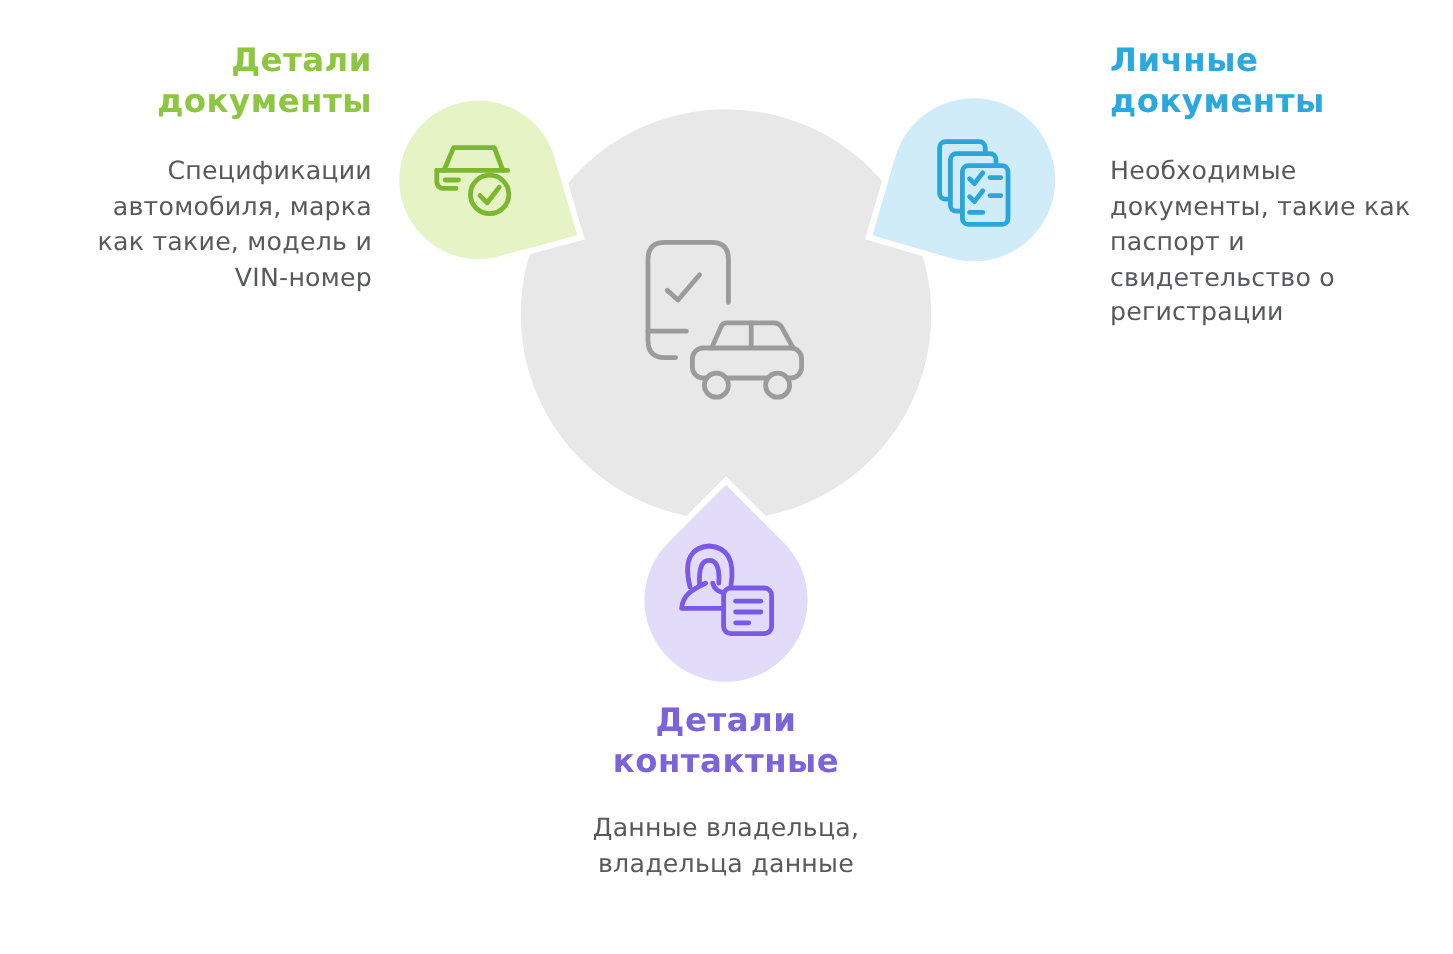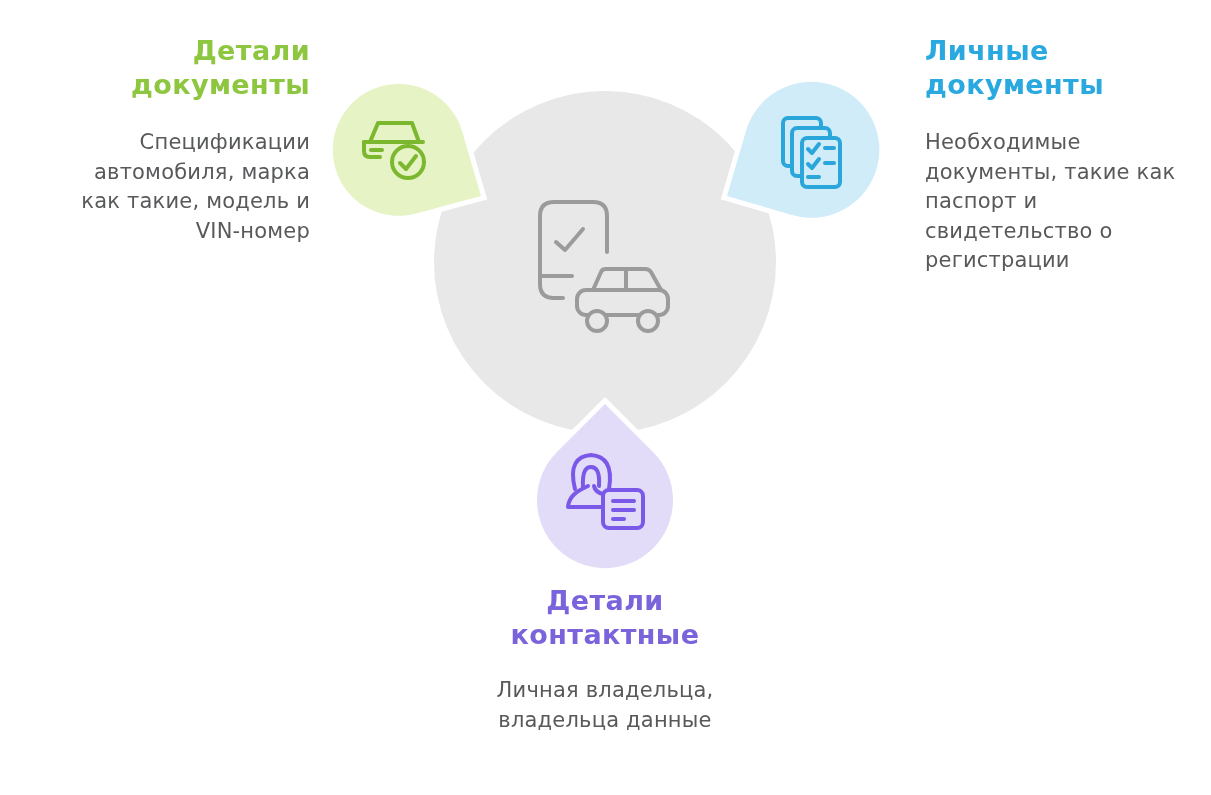--- a/index.html
+++ b/index.html
@@ -115,18 +115,18 @@
       <span>регистрации</span>
     </p>
   </div>
 
   <div class="label align-center" style="left:450px;top:584px;width:310px;">
     <h2 class="purple">
       <span>Детали</span>
       <span>контактные</span>
     </h2>
     <p style="margin-top:24px;">
-      <span>Личная владельца,</span>
+      <span>Данные владельца,</span>
       <span>владельца данные</span>
     </p>
   </div>
 
 </div>
 
 </body></html>

